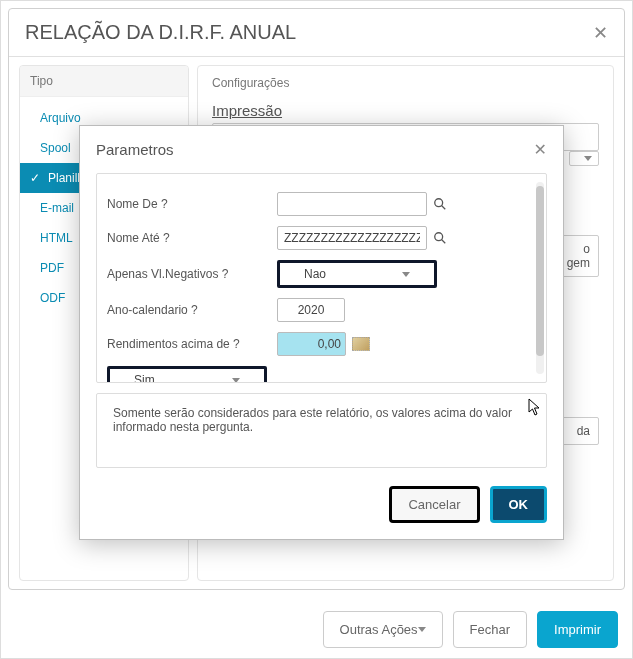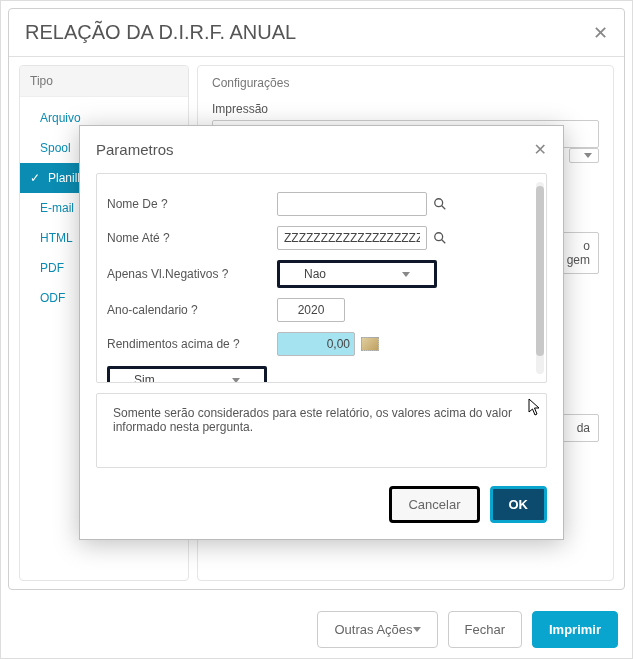--- a/index.html
+++ b/index.html
@@ -12,45 +12,45 @@
   .close-main { color:#888; font-size:18px; cursor:pointer; }
   .hr { border:none; border-top:1px solid #e0e0e0; margin:8px 0 0 0; }
   .body { display:flex; flex:1; overflow:hidden; }
   .left { width:170px; border:1px solid #e5e5e5; margin:8px 4px 8px 10px; border-radius:4px; overflow:hidden; }
   .panel-title { font-size:12px; color:#777; background:#f5f5f5; padding:8px 10px; border-bottom:1px solid #eee; }
   .left ul { list-style:none; margin:0; padding:6px 0; }
   .left li { font-size:12px; color:#0b8cb3; padding:8px 20px; cursor:pointer; }
   .left li.active { color:#fff; background:#0b8cb3; position:relative; padding-left:28px; }
   .left li.active::before { content:"✓"; position:absolute; left:10px; color:#fff; }
   .right { flex:1; border:1px solid #e5e5e5; margin:8px 10px 8px 4px; border-radius:4px; padding:10px 14px; }
-  .field-label { font-size:12px; color:#555; margin:4px 0; }
+  .field-label { font-size:15px; color:#555; margin:4px 0;text-decoration:underline; }
   .field-box { border:1px solid #ccc; border-radius:2px; padding:6px 8px; font-size:12px; color:#555; }
   .select-stub { display:flex; align-items:center; justify-content:flex-end; border:1px solid #ccc; border-radius:2px; padding:4px 6px; width:30px; float:right; }
   .select-stub .tri { width:0;height:0;border-left:4px solid transparent;border-right:4px solid transparent;border-top:5px solid #888; }
   .partial-box { border:1px solid #ccc; border-radius:2px; padding:6px 8px; font-size:12px; color:#555; margin-top:60px; }
   .partial-box2 { border:1px solid #ccc; border-radius:2px; padding:6px 8px; font-size:12px; color:#555; margin-top:140px; }
   .footer { position:absolute; bottom:10px; right:14px; display:flex; gap:10px; }
   .btn { border:1px solid #ccc; background:#fff; color:#666; font-size:13px; padding:10px 16px; border-radius:4px; cursor:pointer; display:flex; align-items:center; gap:0; }
-  .btn.primary { background:#0aa5cf; color:#fff; border-color:#0aa5cf; font-weight:bold; }
+  .btn.primary { background:#0aa5cf; color:#fff; border-color:#0aa5cf; font-weight:normal; }
   .tri-down { width:0;height:0;border-left:4px solid transparent;border-right:4px solid transparent;border-top:5px solid #888; }
 
   
   .modal { position:absolute; left:78px; top:124px; width:485px; background:#fff; border:1px solid #bbb; box-shadow:0 4px 24px rgba(0,0,0,.25); }
   .modal-title { padding:14px 16px; font-size:15px; color:#555; display:flex; justify-content:space-between; align-items:center; }
   .modal-close { color:#888; font-size:16px; cursor:pointer; }
   .modal-body { position:relative; padding:0 16px 6px 16px; }
   .form-area { border:1px solid #ddd; border-radius:2px; padding:8px 10px 8px 10px; height:210px; overflow:hidden; position:relative; }
   .scroll-track { position:absolute; right:2px; top:8px; bottom:8px; width:8px; background:#f0f0f0; border-radius:4px; }
   .scroll-thumb { position:absolute; right:2px; top:12px; width:8px; height:170px; background:#c8c8c8; border-radius:4px; }
   .row { display:flex; align-items:center; margin:10px 0; }
   .row .lab { width:170px; font-size:12px; color:#555; }
   .row .ctrl { flex:1; display:flex; align-items:center; gap:6px; }
   .txt { border:1px solid #bbb; border-radius:2px; font-size:12px; padding:4px 6px; color:#444; width:150px; background:#fff; }
   .txt.sm { width:68px; text-align:center; }
-  .txt.num { width:78px; text-align:right; background:#a6e3f0; padding-right:4px; }
+  .txt.num { width:69px; text-align:right; background:#a6e3f0; padding-right:4px; }
   .sel { border:3px solid #0f172a; border-radius:2px; font-size:12px; padding:4px 24px; color:#444; width:160px; display:flex; justify-content:space-between; align-items:center; cursor:pointer; }
   .sel .tri { width:0;height:0;border-left:4px solid transparent;border-right:4px solid transparent;border-top:5px solid #888; }
   .icon-search { width:14px; height:14px; display:inline-block; cursor:pointer; }
   .icon-search svg { width:14px; height:14px; }
   .icon-calc { width:18px; height:14px; display:inline-block; border:1px dotted #aaa; background:linear-gradient(135deg,#e0cfa0,#c0a060); cursor:pointer; }
   .desc { margin-top:10px; border:1px solid #ddd; border-radius:2px; padding:12px 16px; font-size:12px; color:#555; height:75px; }
   .modal-footer { display:flex; justify-content:flex-end; gap:10px; padding:12px 16px 16px; }
   .mbtn { border:3px solid #000000; background:#f7f7f7; color:#666; font-size:13px; padding:8px 16px; border-radius:4px; cursor:pointer; }
   .mbtn.primary { background:#0c4a6e; color:#fff; border-color:#0aa5cf; font-weight:bold; }
   .cursor { position:absolute; left:448px; top:225px; font-size:14px; color:#222; pointer-events:none; }

